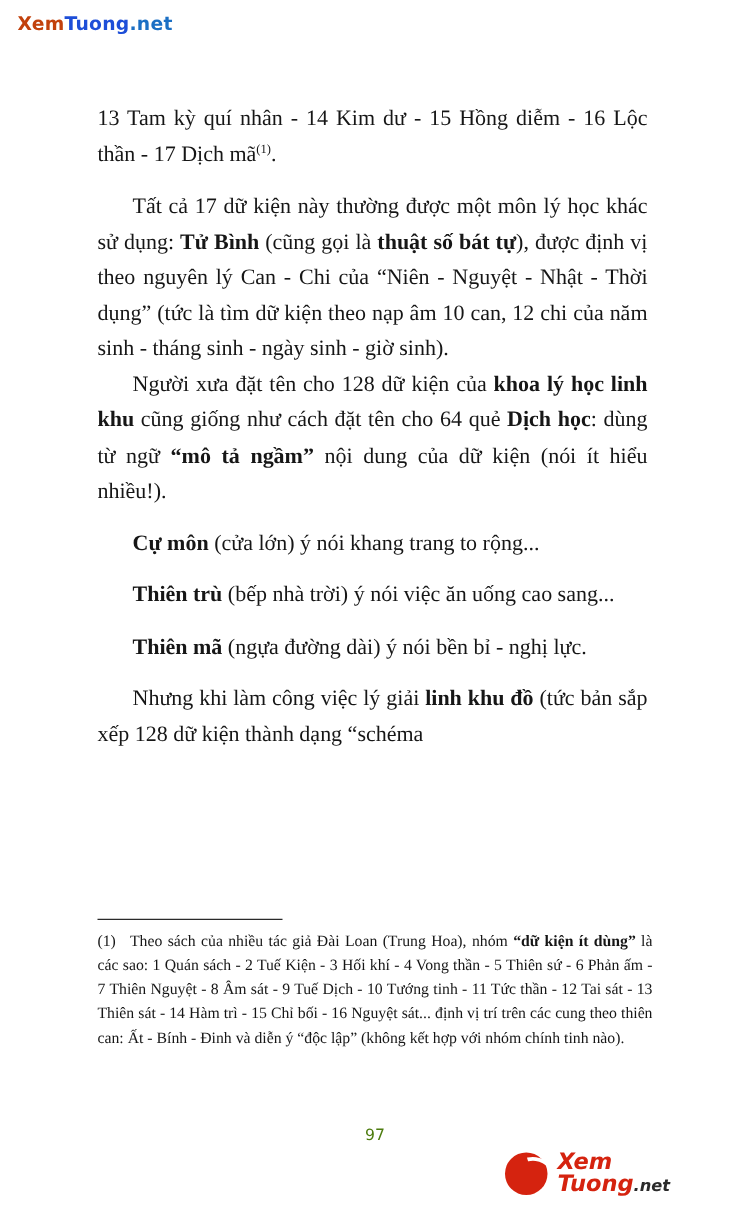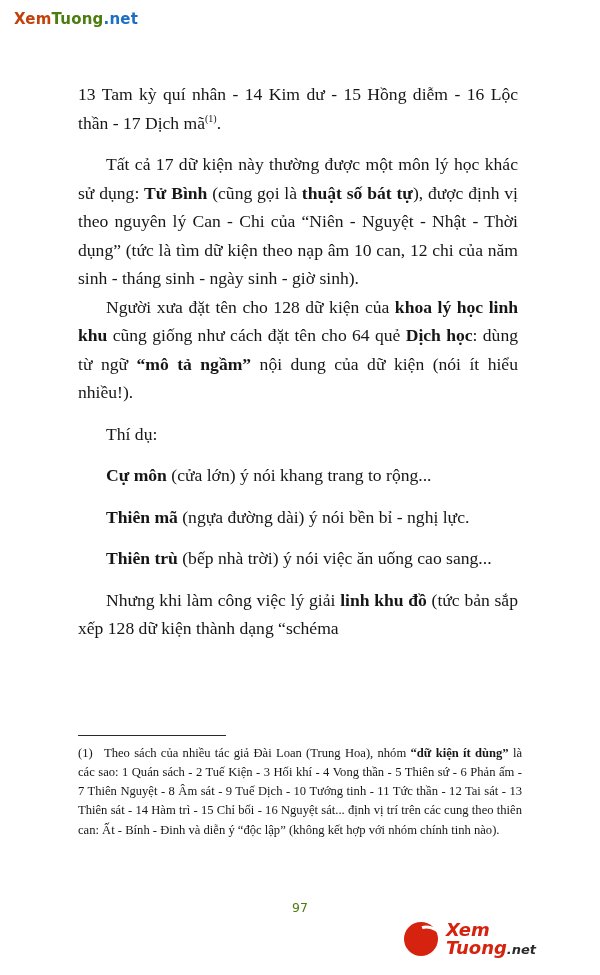--- a/index.html
+++ b/index.html
@@ -26,21 +26,21 @@
   .watermark-top {
     position: absolute;
     top: 10px;
     left: 14px;
     font-family: "DejaVu Sans", sans-serif;
     font-size: 15px;
     font-weight: bold;
     letter-spacing: .2px;
   }
   .watermark-top .xem { color: #c2410c; }
-  .watermark-top .tuong { color: #4d7c0f; }
+  .watermark-top .tuong { color: #1d4ed8; }
   .watermark-top .net { color: #1b6fc4; }
 
   .content {
     position: absolute;
     left: 78px;
     top: 80px;
     width: 440px;
   }
 
   p.body-text {
@@ -165,27 +165,26 @@
 
   <div class="content">
 
     <p class="body-text no-indent"><span>13 Tam kỳ quí nhân - 14 Kim dư - 15 Hồng diễm - 16 Lộc thần - 17 Dịch mã</span><span class="sup">(1)</span><span>.</span></p>
 
     <p class="body-text spaced"><span>Tất cả 17 dữ kiện này thường được một môn lý học khác sử dụng: </span><b>Tử Bình</b><span> (cũng gọi là </span><b>thuật số bát tự</b><span>), được định vị theo nguyên lý Can - Chi của “Niên - Nguyệt - Nhật - Thời dụng” (tức là tìm dữ kiện theo nạp âm 10 can, 12 chi của năm sinh - tháng sinh - ngày sinh - giờ sinh).</span></p>
 
 
     <p class="body-text"><span>Người xưa đặt tên cho 128 dữ kiện của </span><b>khoa lý học linh khu</b><span> cũng giống như cách đặt tên cho 64 quẻ </span><b>Dịch học</b><span>: dùng từ ngữ </span><b>“mô tả ngầm”</b><span> nội dung của dữ kiện (nói ít hiểu nhiều!).</span></p>
 
-    <p class="body-text spaced">Thí dụ:</p>
 
     <p class="body-text spaced"><b>Cự môn</b><span> (cửa lớn) ý nói khang trang to rộng...</span></p>
 
+    <p class="body-text spaced"><b>Thiên trù</b><span> (bếp nhà trời) ý nói việc ăn uống cao sang...</span></p>
+
     <p class="body-text spaced"><b>Thiên mã</b><span> (ngựa đường dài) ý nói bền bỉ - nghị lực.</span></p>
-
-    <p class="body-text spaced"><b>Thiên trù</b><span> (bếp nhà trời) ý nói việc ăn uống cao sang...</span></p>
 
     <p class="body-text spaced"><span>Nhưng khi làm công việc lý giải </span><b>linh khu đồ</b><span> (tức bản sắp xếp 128 dữ kiện thành dạng “schéma</span></p>
 
   </div>
 
   <div class="footnote-rule"></div>
 
   <div class="footnote">
     <span class="fn-marker">(1)</span>
     <span class="fn-body"><span>Theo sách của nhiều tác giả Đài Loan (Trung Hoa), nhóm </span><b>“dữ kiện ít dùng”</b><span> là các sao: 1 Quán sách - 2 Tuế Kiện - 3 Hối khí - 4 Vong thần - 5 Thiên sứ - 6 Phản ấm - 7 Thiên Nguyệt - 8 Âm sát - 9 Tuế Dịch - 10 Tướng tinh - 11 Tức thần - 12 Tai sát - 13 Thiên sát - 14 Hàm trì - 15 Chỉ bối - 16 Nguyệt sát... định vị trí trên các cung theo thiên can: Ất - Bính - Đinh và diễn ý “độc lập” (không kết hợp với nhóm chính tinh nào).</span></span>

